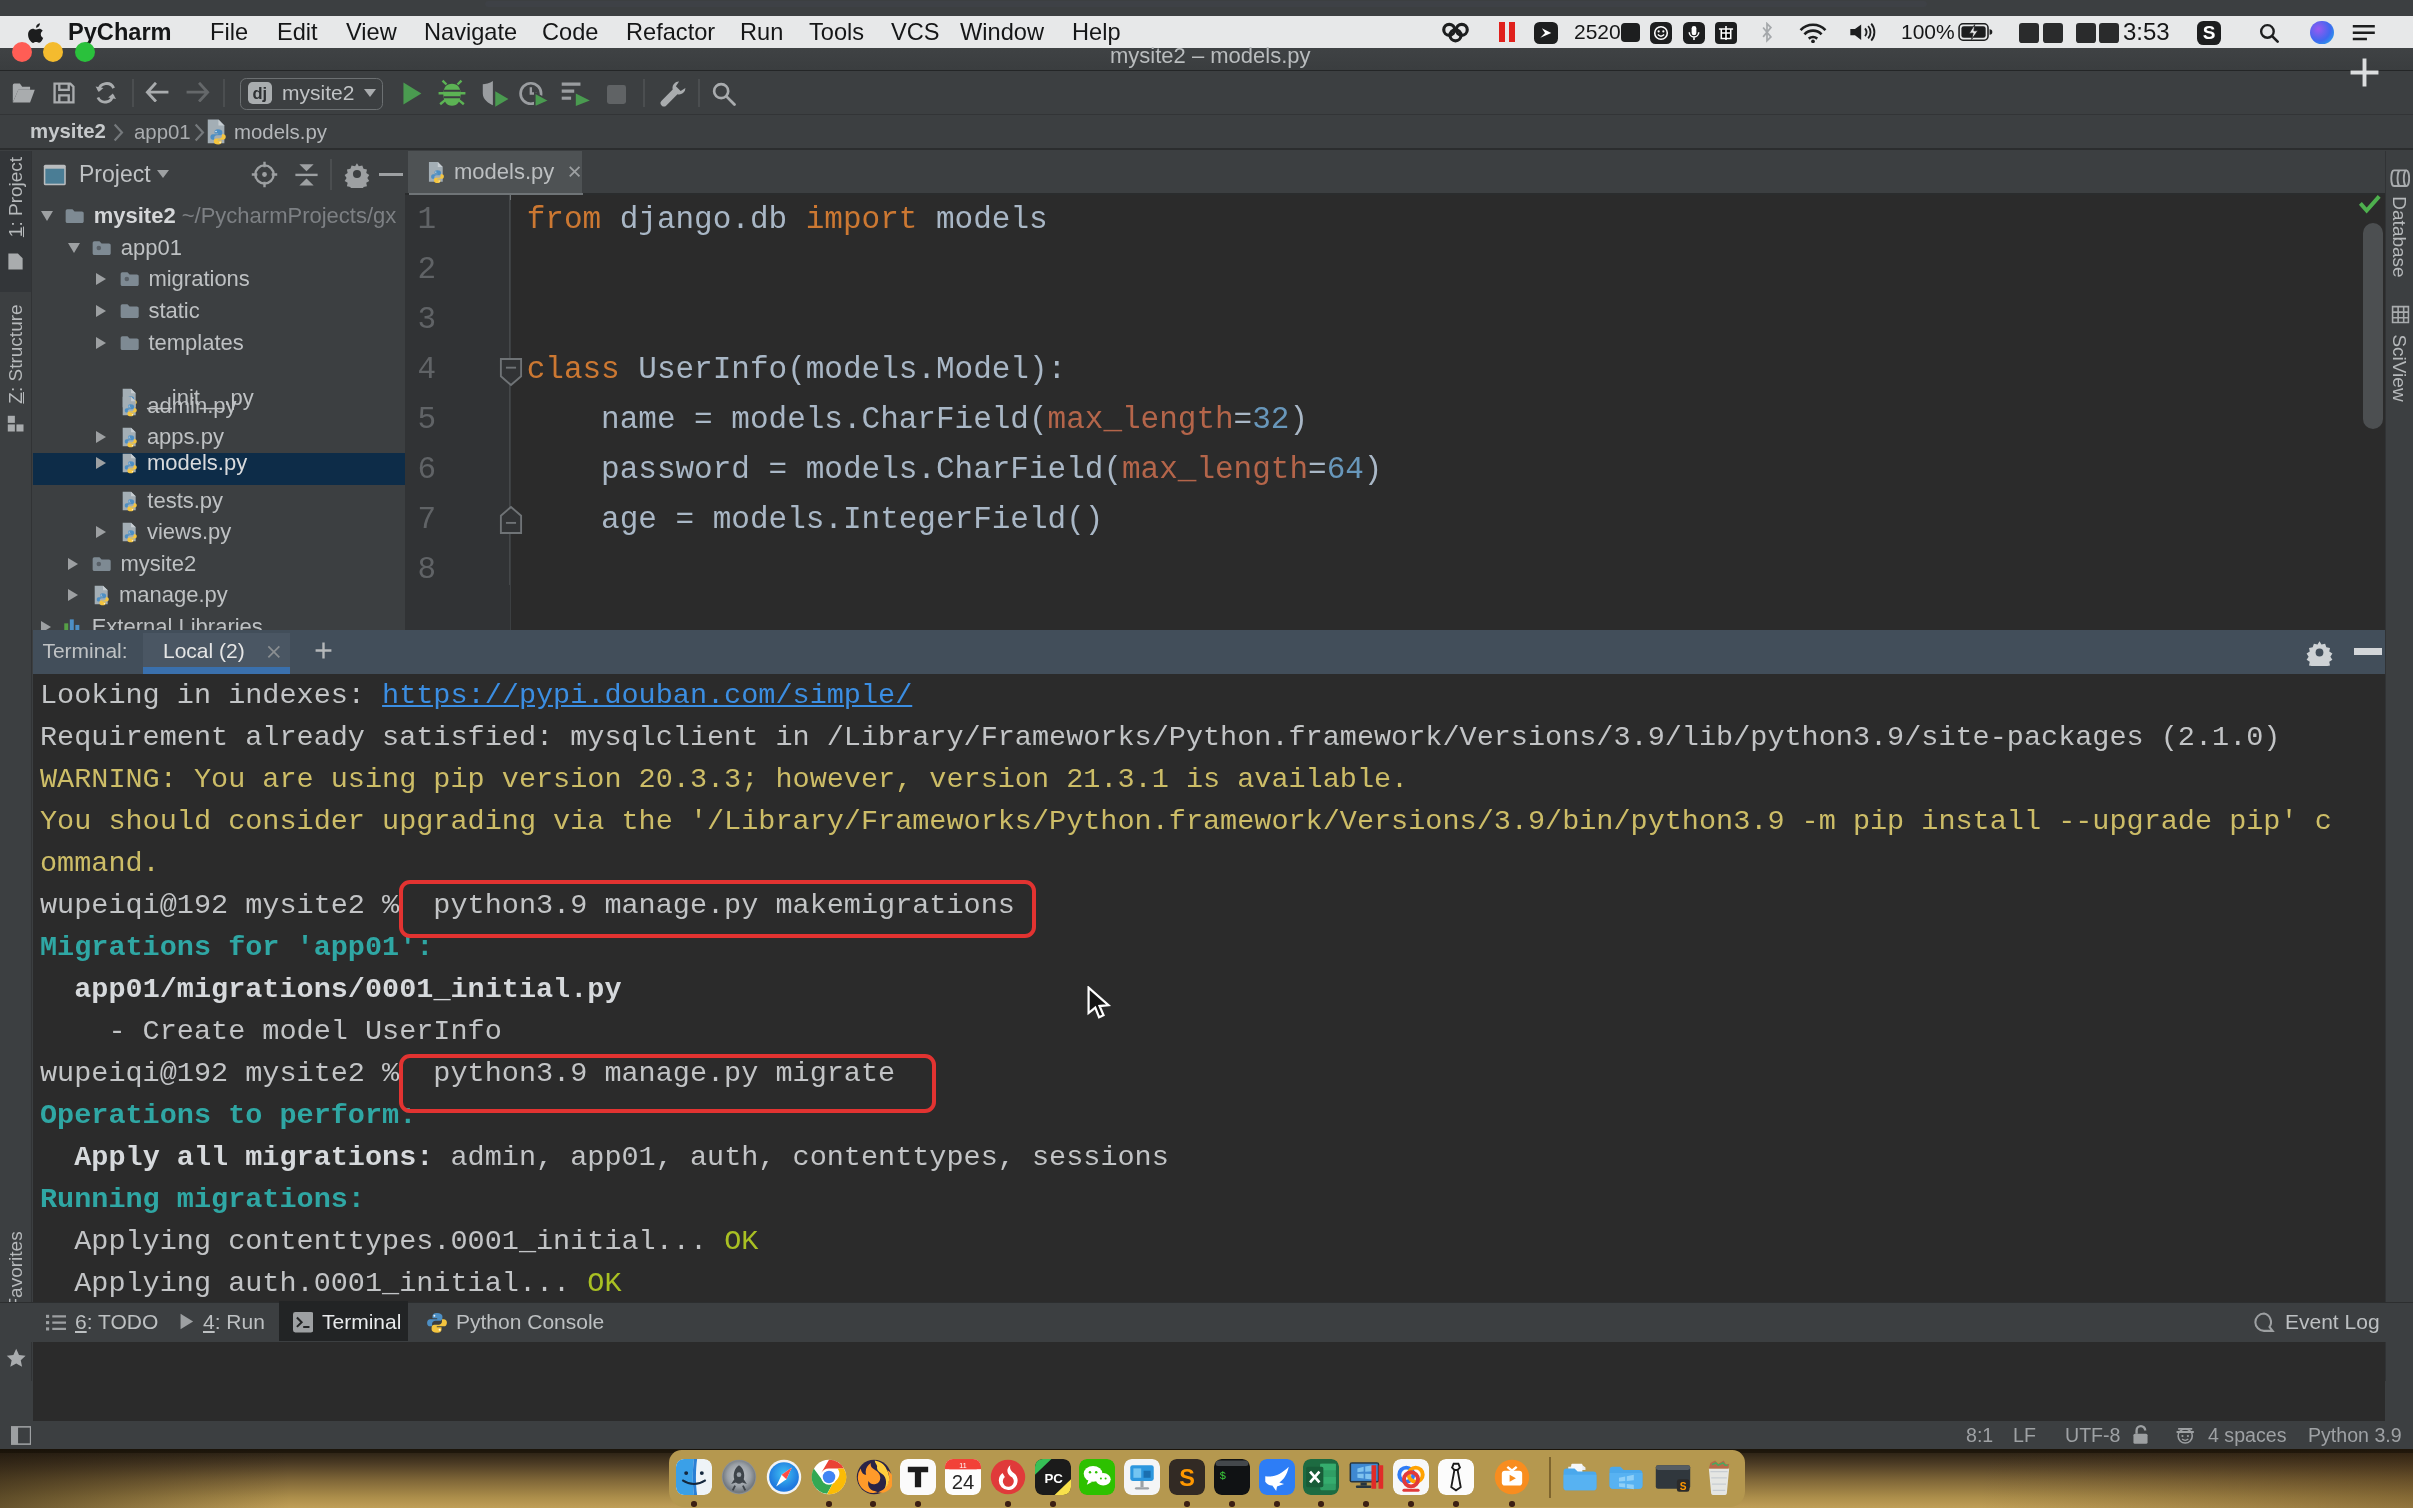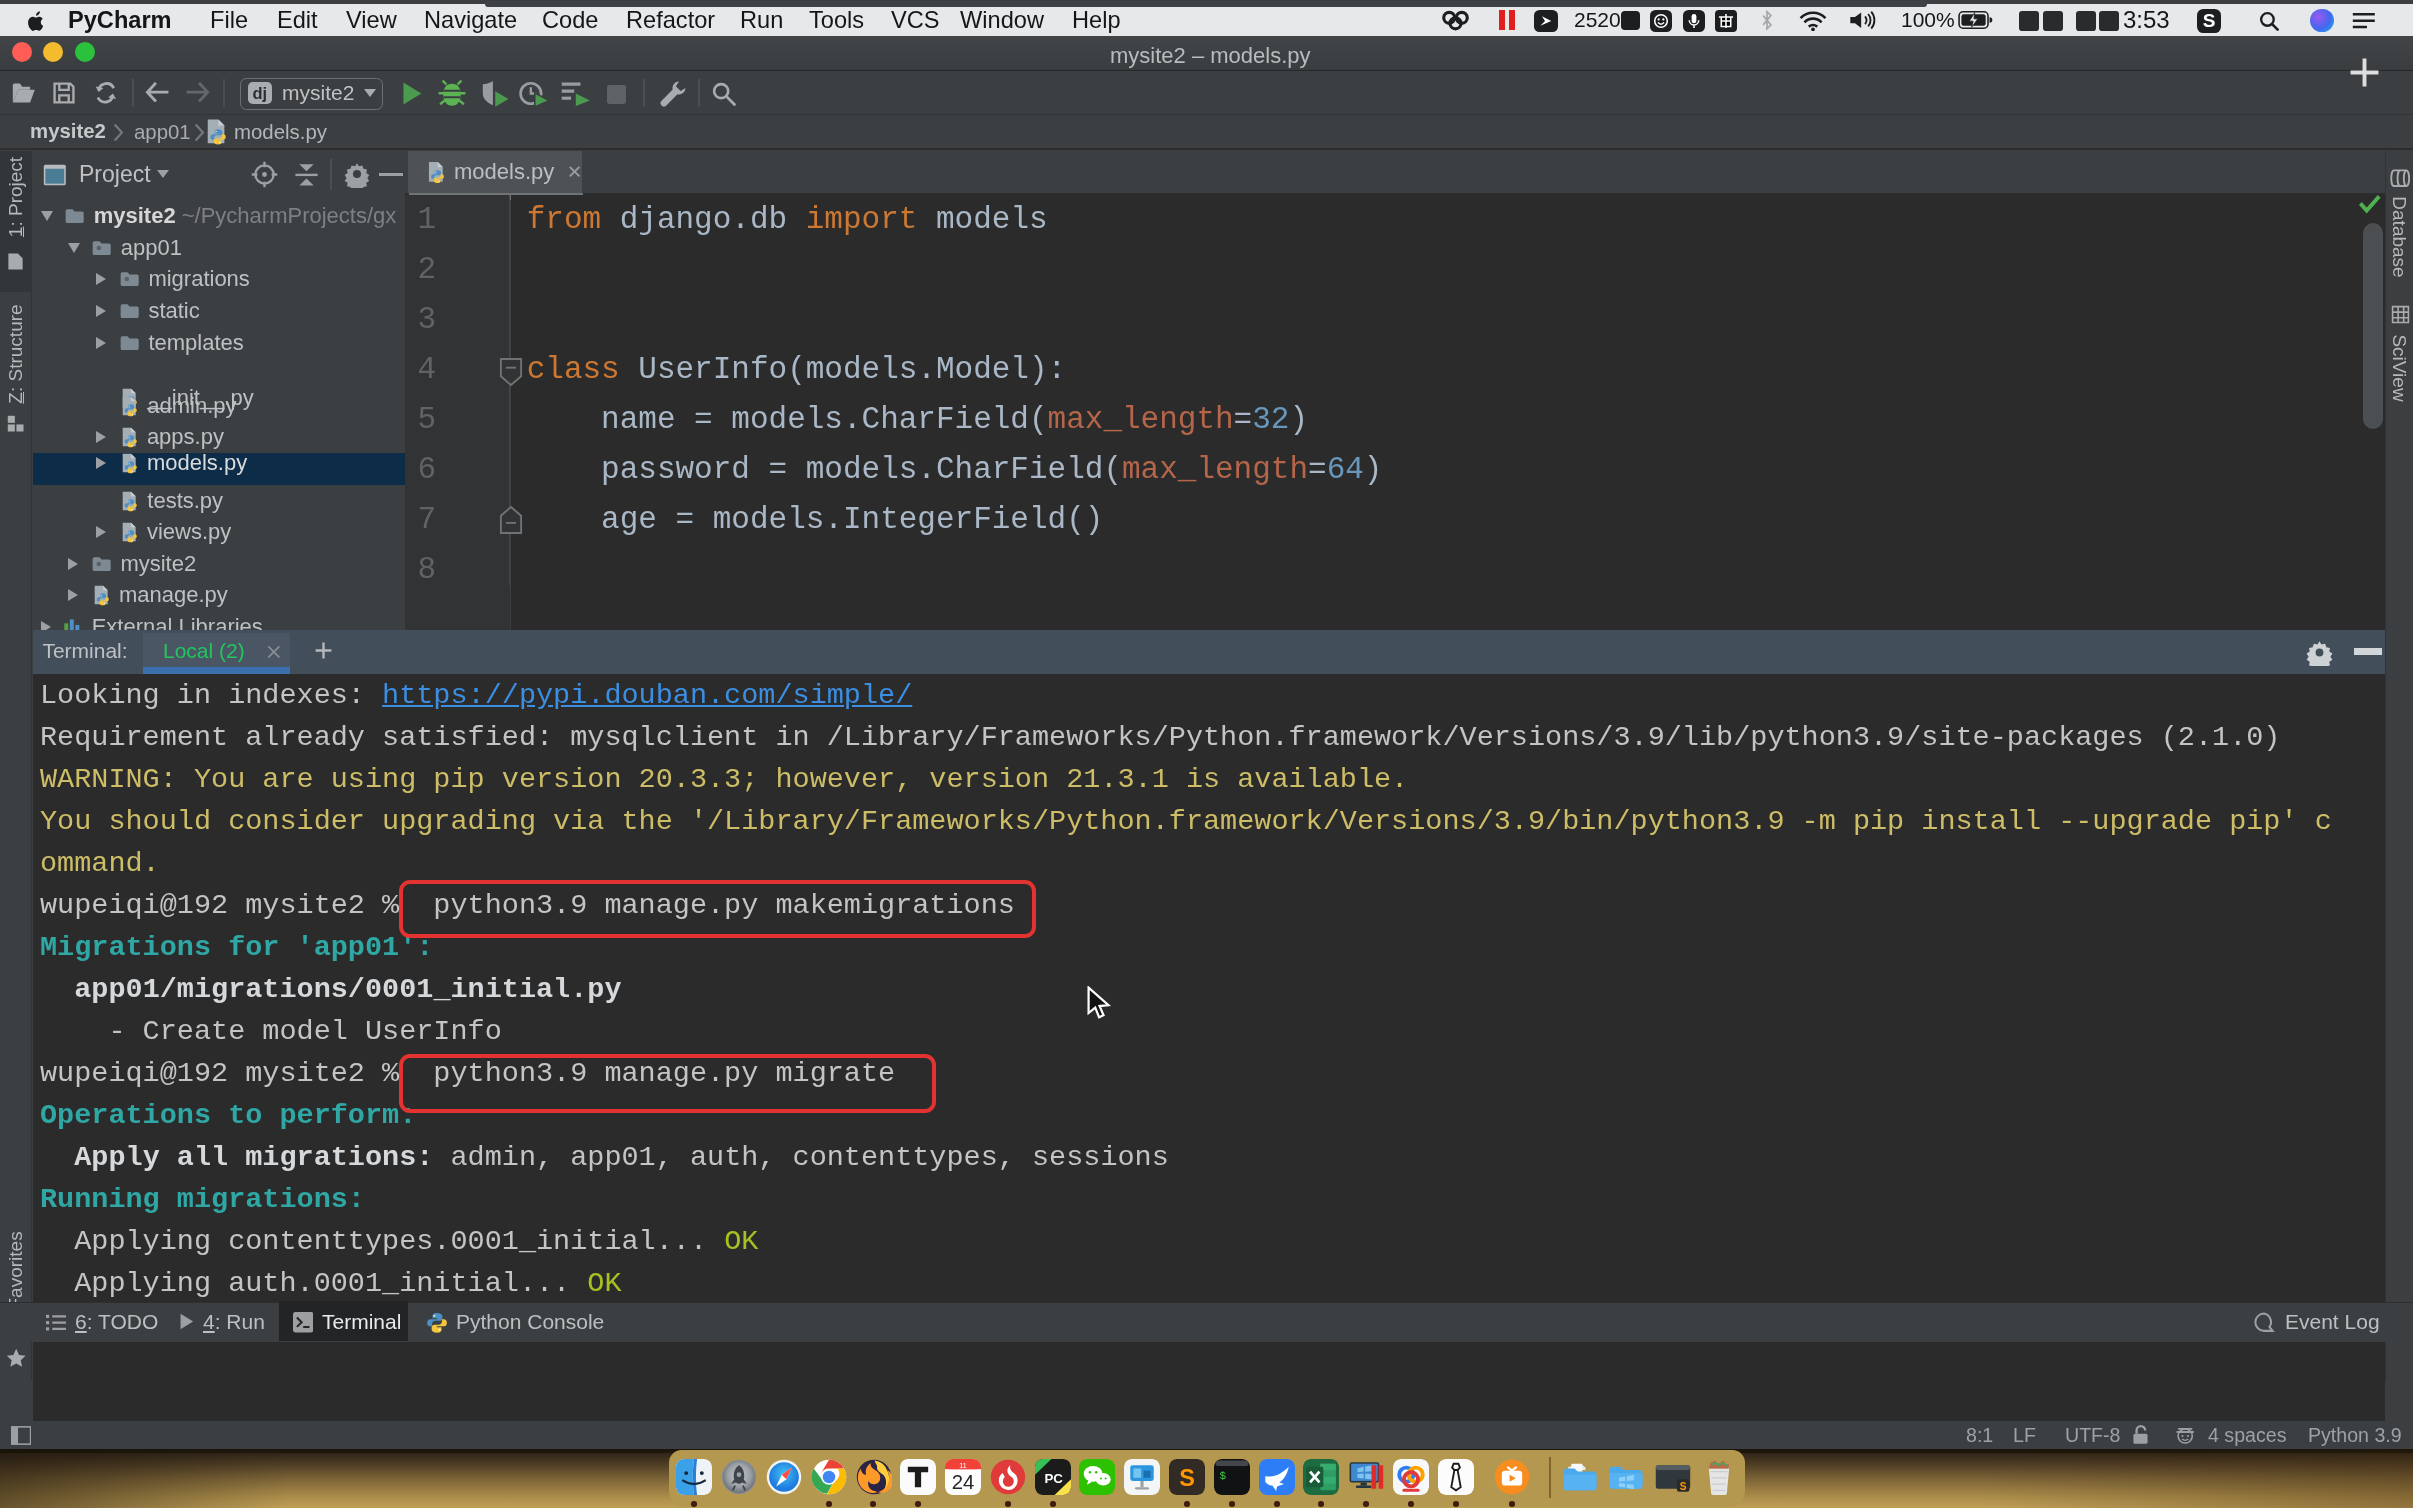--- a/index.html
+++ b/index.html
@@ -1,18 +1,18 @@
 <!DOCTYPE html>
 <html style="font-size:12.6px"><head><meta charset="utf-8">
 <style>
 html,body{margin:0;padding:0;}
 body{width:2413px;height:1508px;overflow:hidden;position:relative;background:#3c3f41;font-family:"Liberation Sans",sans-serif;}
 .ab{position:absolute;}
 
-#menubar{left:0;top:4px;width:2413px;height:32px;background:#e7e8e9;color:#151617;font-size:23.6px;}
+#menubar{left:0;top:16px;width:2413px;height:32px;background:#e7e8e9;color:#151617;font-size:23.6px;}
 #menubar .mi{position:absolute;top:2.4px;line-height:28px;}
 #topstrip{left:485px;top:0.8px;width:1442px;height:6.3px;background:#3e4146;border-radius:3.9px;}
 
 #titlebar{left:0;top:32px;width:2413px;height:38px;background:linear-gradient(#434648,#3a3d3f);}
 #tbord{left:0;top:70px;width:2413px;height:1.6px;background:#242627;}
 #toolbar{left:0;top:71px;width:2413px;height:42px;background:#3c3f41;}
 #toolbord{left:0;top:114px;width:2413px;height:0.8px;background:#323436;}
 #crumbs{left:0;top:115px;width:2413px;height:34px;background:#3c3f41;color:#a9acaf;font-size:23px;}
 #crumbord{left:0;top:148px;width:2413px;height:2.4px;background:#2b2d2e;}
 .light{width:20.4px;height:20.4px;border-radius:50%;top:42px;}
@@ -248,21 +248,21 @@
     </svg>
  <div class="vtextR ab" style="left:-33px;top:206px;width:91px;text-align:center;">SciView</div>
 </div>
 <svg class="ab" style="left:2358px;top:194px" width="23.6" height="20.4" viewBox="0 0 30 26">
     <path d="M3 12 L11 21 L27 3" stroke="#4eb04e" stroke-width="5" fill="none"></path>
   </svg>
 <div class="ab" style="left:2363px;top:223px;width:20.4px;height:206px;background:#4c4f51;border-radius:10.2px;"></div>
 <div class="ab" id="termhead">
  <div style="position:absolute;left:110px;top:3.1px;width:147px;height:34px;background:#4a5663;"></div>
  <span style="position:absolute;left:9.4px;top:9.4px;">Terminal:</span>
- <span style="position:absolute;left:130px;top:9.4px;color:#22c55e;">Local (2)</span>
+ <span style="position:absolute;left:130px;top:9.4px;color:#e5e5e5;">Local (2)</span>
  <svg style="position:absolute;left:233px;top:14px" width="15.7" height="15.7" viewBox="0 0 20 20">
       <path d="M3 3 L17 17 M17 3 L3 17" stroke="#8a8e91" stroke-width="2.2"></path>
     </svg>
  <svg style="position:absolute;left:281px;top:11px" width="19" height="19" viewBox="0 0 24 24">
       <path d="M12 2 v20 M2 12 h20" stroke="#b5b8ba" stroke-width="3"></path>
     </svg>
  <div style="position:absolute;left:110px;top:37px;width:147px;height:7px;background:#3a70ad;"></div>
  <svg style="position:absolute;left:2273px;top:8.6px" width="27" height="27" viewBox="0 0 36 36">
       <path d="M18 3 l2.6 4.2 4.9-1 1.6 4.7 4.9 1 -1 4.9 4.2 2.6 -2.7 4.2 2.7 4.2 -4.2 2.6 1 4.9 -4.9 1 -1.6 4.7 -4.9-1 -2.6 4.2 -2.6-4.2 -4.9 1 -1.6-4.7 -4.9-1 1-4.9 -4.2-2.6 2.7-4.2 -2.7-4.2 4.2-2.6 -1-4.9 4.9-1 1.6-4.7 4.9 1 z" fill="#ced2d5"></path>
       <circle cx="18" cy="18" r="5.2" fill="#424e5a"></circle>

